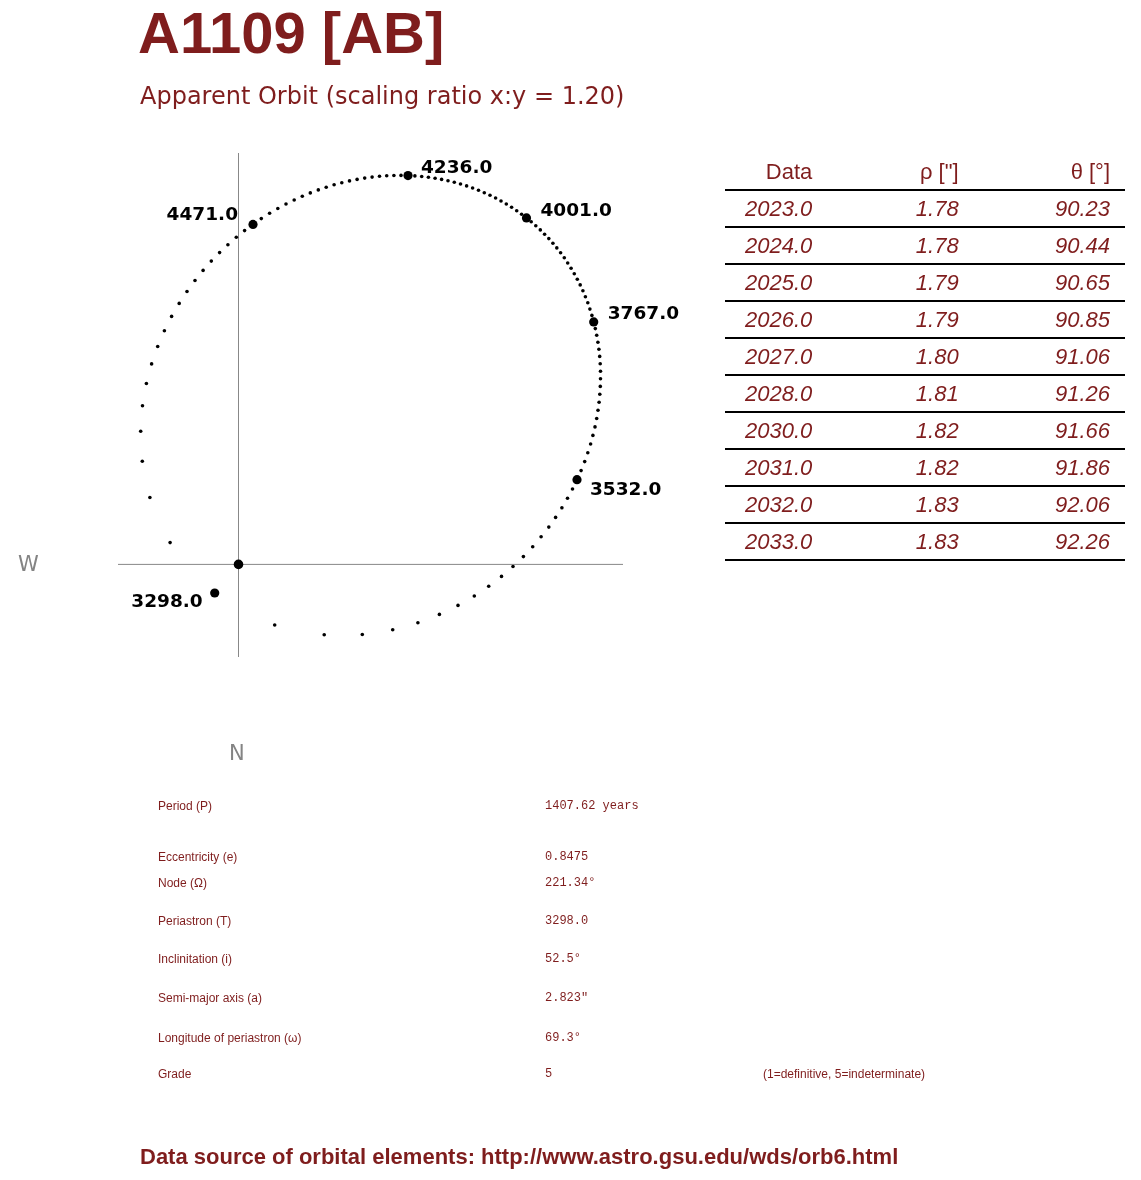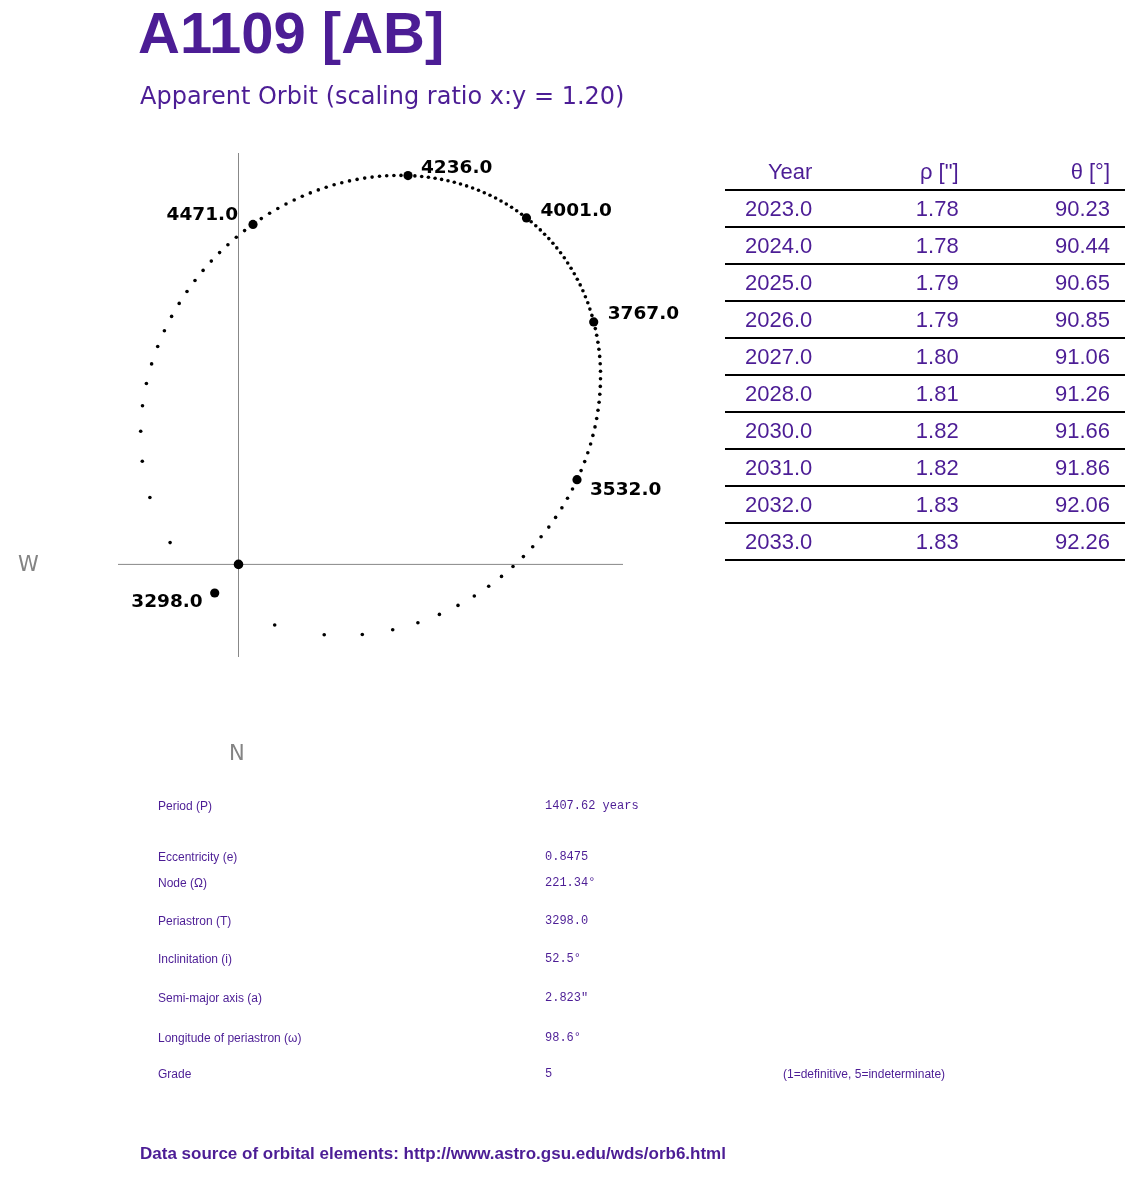--- a/index.html
+++ b/index.html
@@ -1,44 +1,44 @@
 <!DOCTYPE html>
 <html><head>
 <meta charset="utf-8">
 <style>
   html,body{margin:0;padding:0;background:#ffffff;}
   .page{position:relative;width:1141px;height:1180px;background:#fff;overflow:hidden;
-        font-family:"Liberation Sans", sans-serif;color:#4c1d95;}
+        font-family:"Liberation Sans", sans-serif;color:#7f1d1d;}
   .page-title{position:absolute;left:138px;top:4px;font-size:58px;font-weight:bold;
               line-height:1.0;letter-spacing:0px;white-space:nowrap;}
   .page-subtitle{position:absolute;left:140px;top:82px;font-size:24px;
                  font-family:"DejaVu Sans", sans-serif;white-space:nowrap;text-align:right;}
   
   svg.orbit-plot{position:absolute;left:0;top:0;}
   svg.orbit-plot line{stroke:#888888;stroke-width:1;}
   svg.orbit-plot circle{fill:#000;}
   .compass{font-family:"DejaVu Sans", sans-serif;font-size:21px;fill:#848484;}
   .epoch-label{font-family:"DejaVu Sans", sans-serif;font-size:18.5px;font-weight:bold;fill:#000;}
   
   table.eph{position:absolute;left:725px;top:155px;width:400px;border-collapse:collapse;
             font-size:22px;table-layout:fixed;}
   table.eph th{font-weight:normal;height:34px;}
-  table.eph td{height:35px;}
+  table.eph td{height:35px;font-style:italic;}
   table.eph th, table.eph td{border-bottom:2px solid #000;padding:0;white-space:nowrap;}
   table.eph th:nth-child(1), table.eph td:nth-child(1){text-align:right;padding-right:46px;}
   table.eph th:nth-child(2), table.eph td:nth-child(2){text-align:right;padding-right:33px;}
   table.eph th:nth-child(3), table.eph td:nth-child(3){text-align:right;padding-right:15px;}
   
   .elements{position:absolute;left:0;top:799px;width:1141px;}
   .el-row{position:absolute;left:0;width:1141px;height:24px;font-size:12px;padding-left:32px;}
   .el-label{position:absolute;left:158px;white-space:nowrap;}
   .el-value{position:absolute;left:545px;white-space:nowrap;font-family:Liberation Mono, monospace;}
-  .el-note{position:absolute;left:783px;white-space:nowrap;text-align:center;}
-  
-  .footer{position:absolute;left:140px;top:1144px;font-size:17px;font-weight:bold;white-space:nowrap;}
+  .el-note{position:absolute;left:763px;white-space:nowrap;text-align:center;}
+  
+  .footer{position:absolute;left:140px;top:1144px;font-size:22px;font-weight:bold;white-space:nowrap;}
 </style>
 </head>
 <body>
 
 <div class="page">
 
   <div class="page-title">A1109 [AB]</div>
   <div class="page-subtitle">Apparent Orbit (scaling ratio x:y = 1.20)</div>
 
   <svg class="orbit-plot" width="700" height="790" viewBox="0 0 700 790">
@@ -173,21 +173,21 @@
         <circle cx="142.3" cy="461.2" r="1.8"></circle>
         <circle cx="149.9" cy="497.5" r="1.8"></circle>
         <circle cx="170.1" cy="542.6" r="1.8"></circle>
       </g>
     <circle cx="238.5" cy="564.4" r="4.8"></circle>
   </svg>
 
   <table class="eph">
     <thead>
         <tr>
-          <th>Year</th>
+          <th>Data</th>
           <th>ρ ["]</th>
           <th>θ [°]</th>
         </tr>
       </thead>
     <tbody>
         <tr>
           <td>2023.0</td>
           <td>1.78</td>
           <td>90.23</td>
         </tr>
@@ -259,21 +259,21 @@
       <div class="el-row" style="top: 153.2px;">
         <span class="el-label">Inclinitation (i)</span>
         <span class="el-value">52.5°</span>
       </div>
       <div class="el-row" style="top: 191.5px;">
         <span class="el-label">Semi-major axis (a)</span>
         <span class="el-value">2.823"</span>
       </div>
       <div class="el-row" style="top: 232px;">
         <span class="el-label">Longitude of periastron (ω)</span>
-        <span class="el-value">98.6°</span>
+        <span class="el-value">69.3°</span>
       </div>
       <div class="el-row" style="top: 268.1px;">
         <span class="el-label">Grade</span>
         <span class="el-value">5</span>
         <span class="el-note">(1=definitive, 5=indeterminate)</span>
       </div>
     </div>
 
   <div class="footer">Data source of orbital elements: http://www.astro.gsu.edu/wds/orb6.html</div>
 

